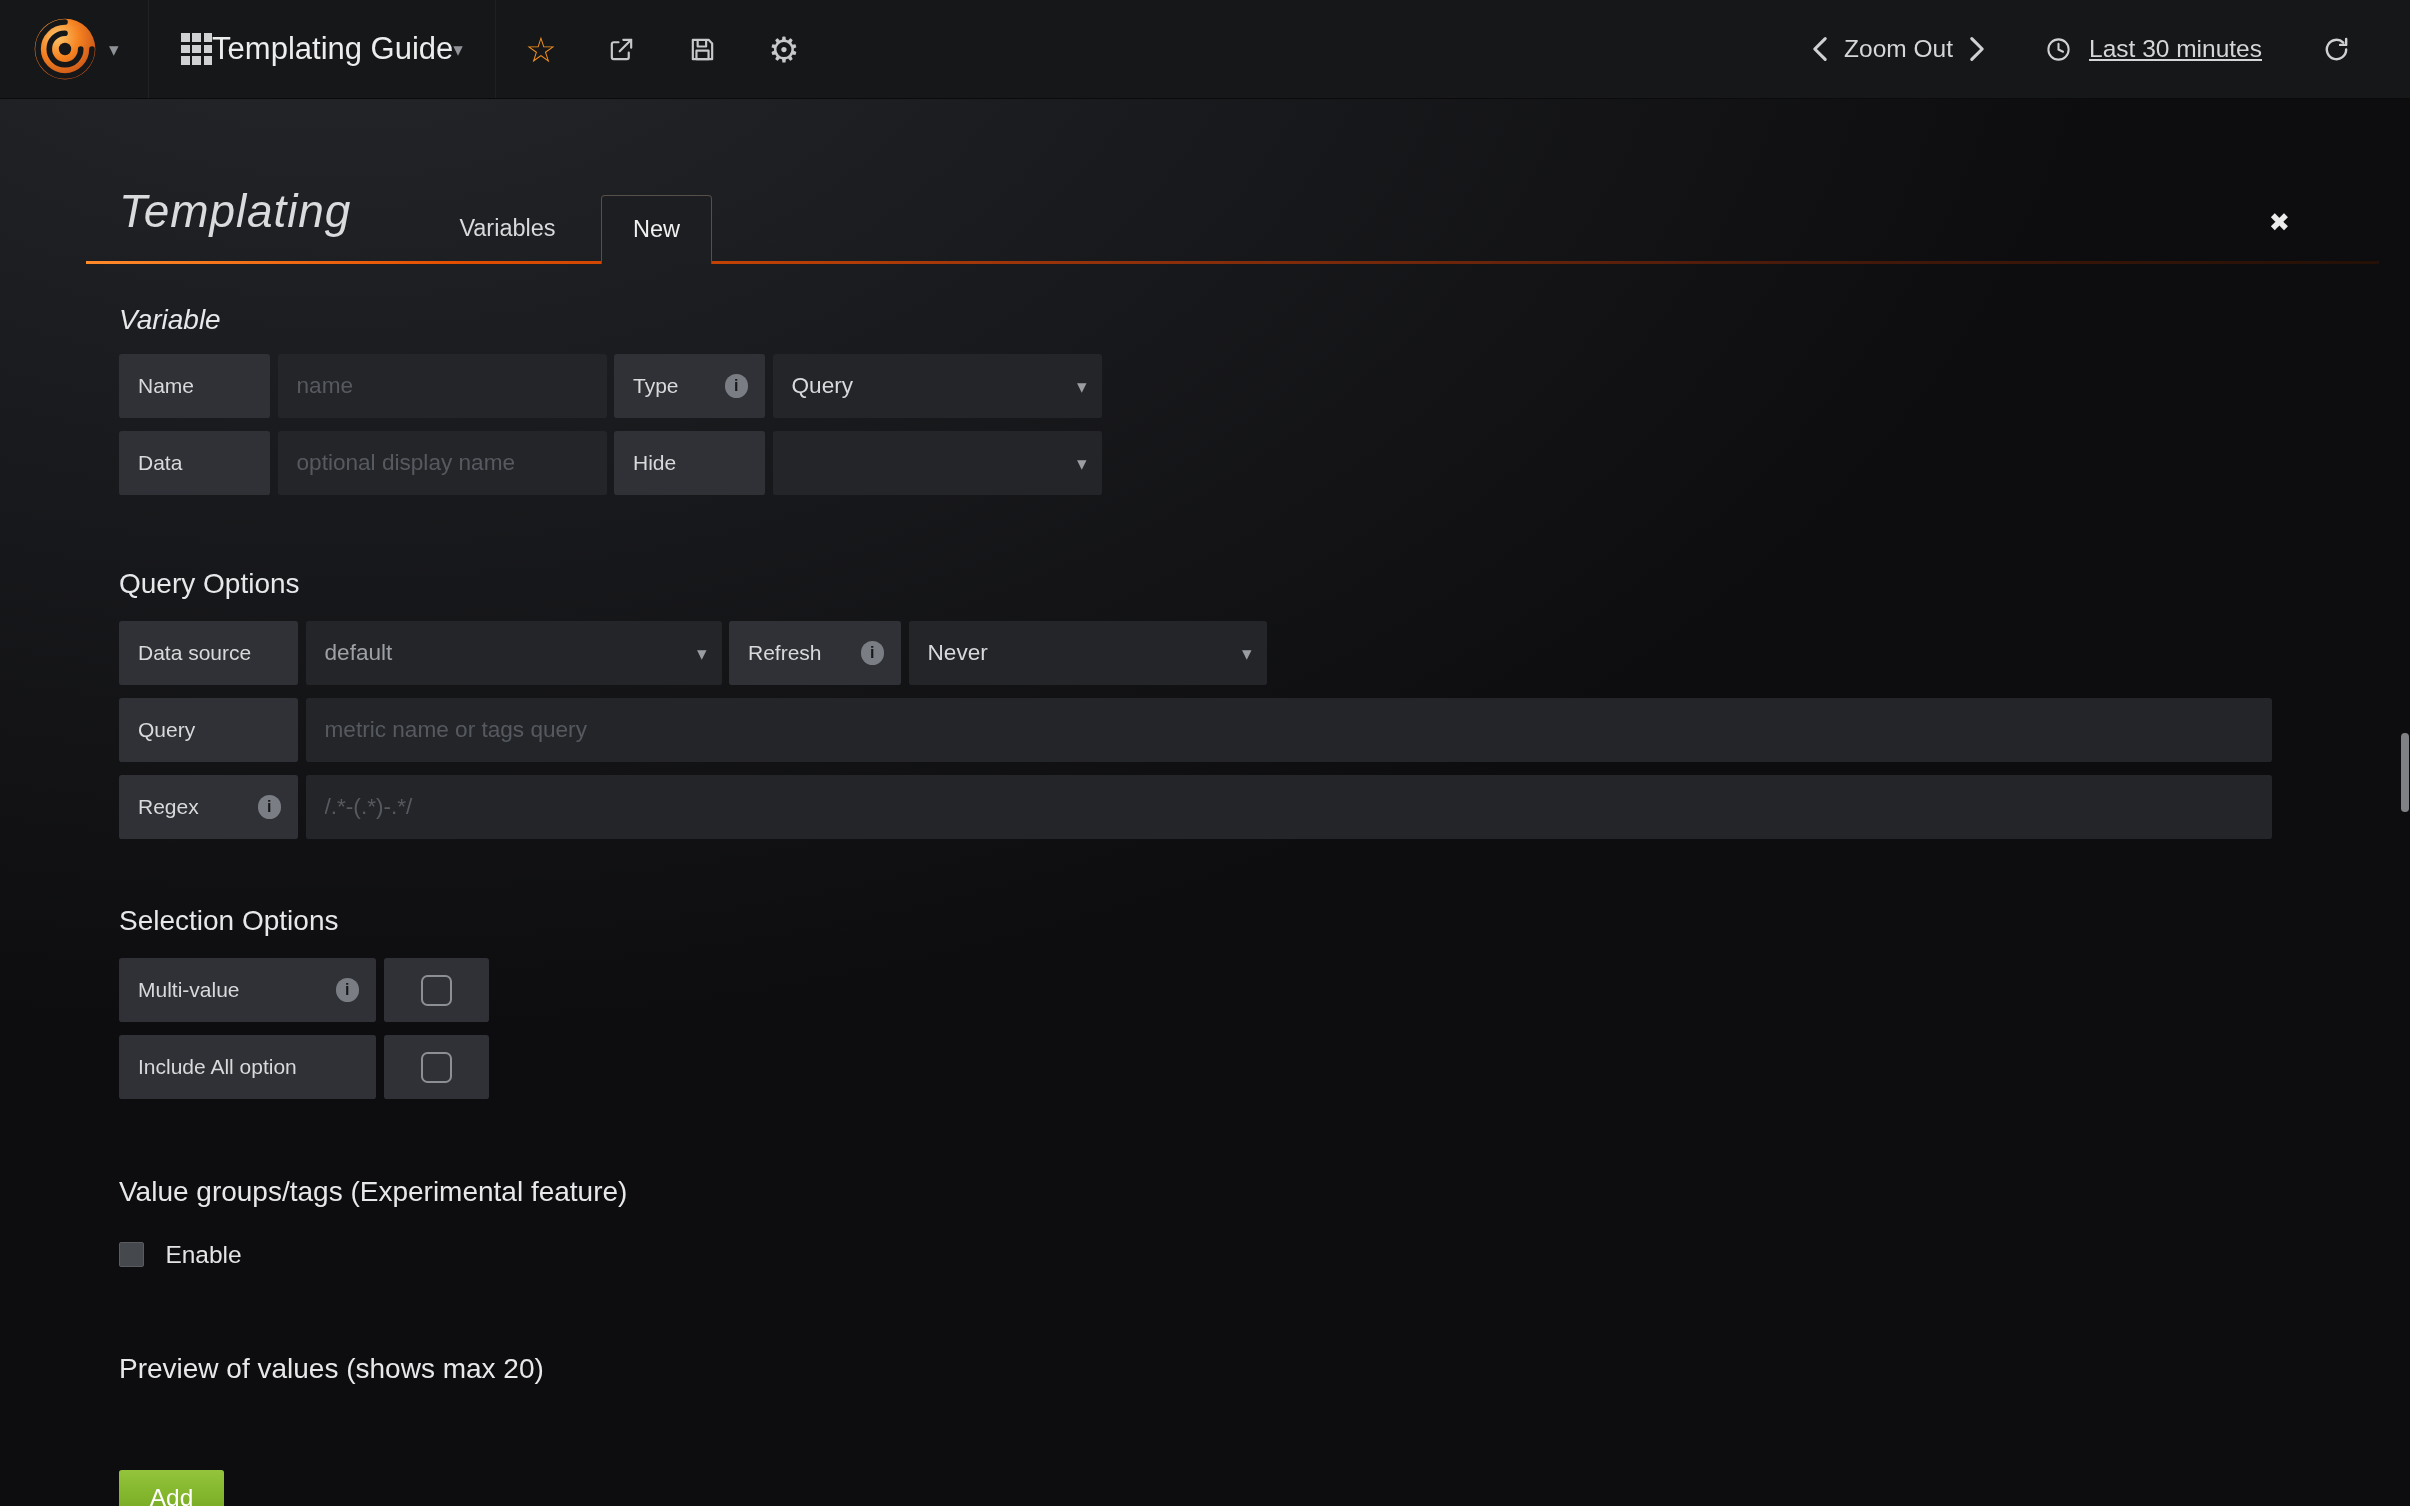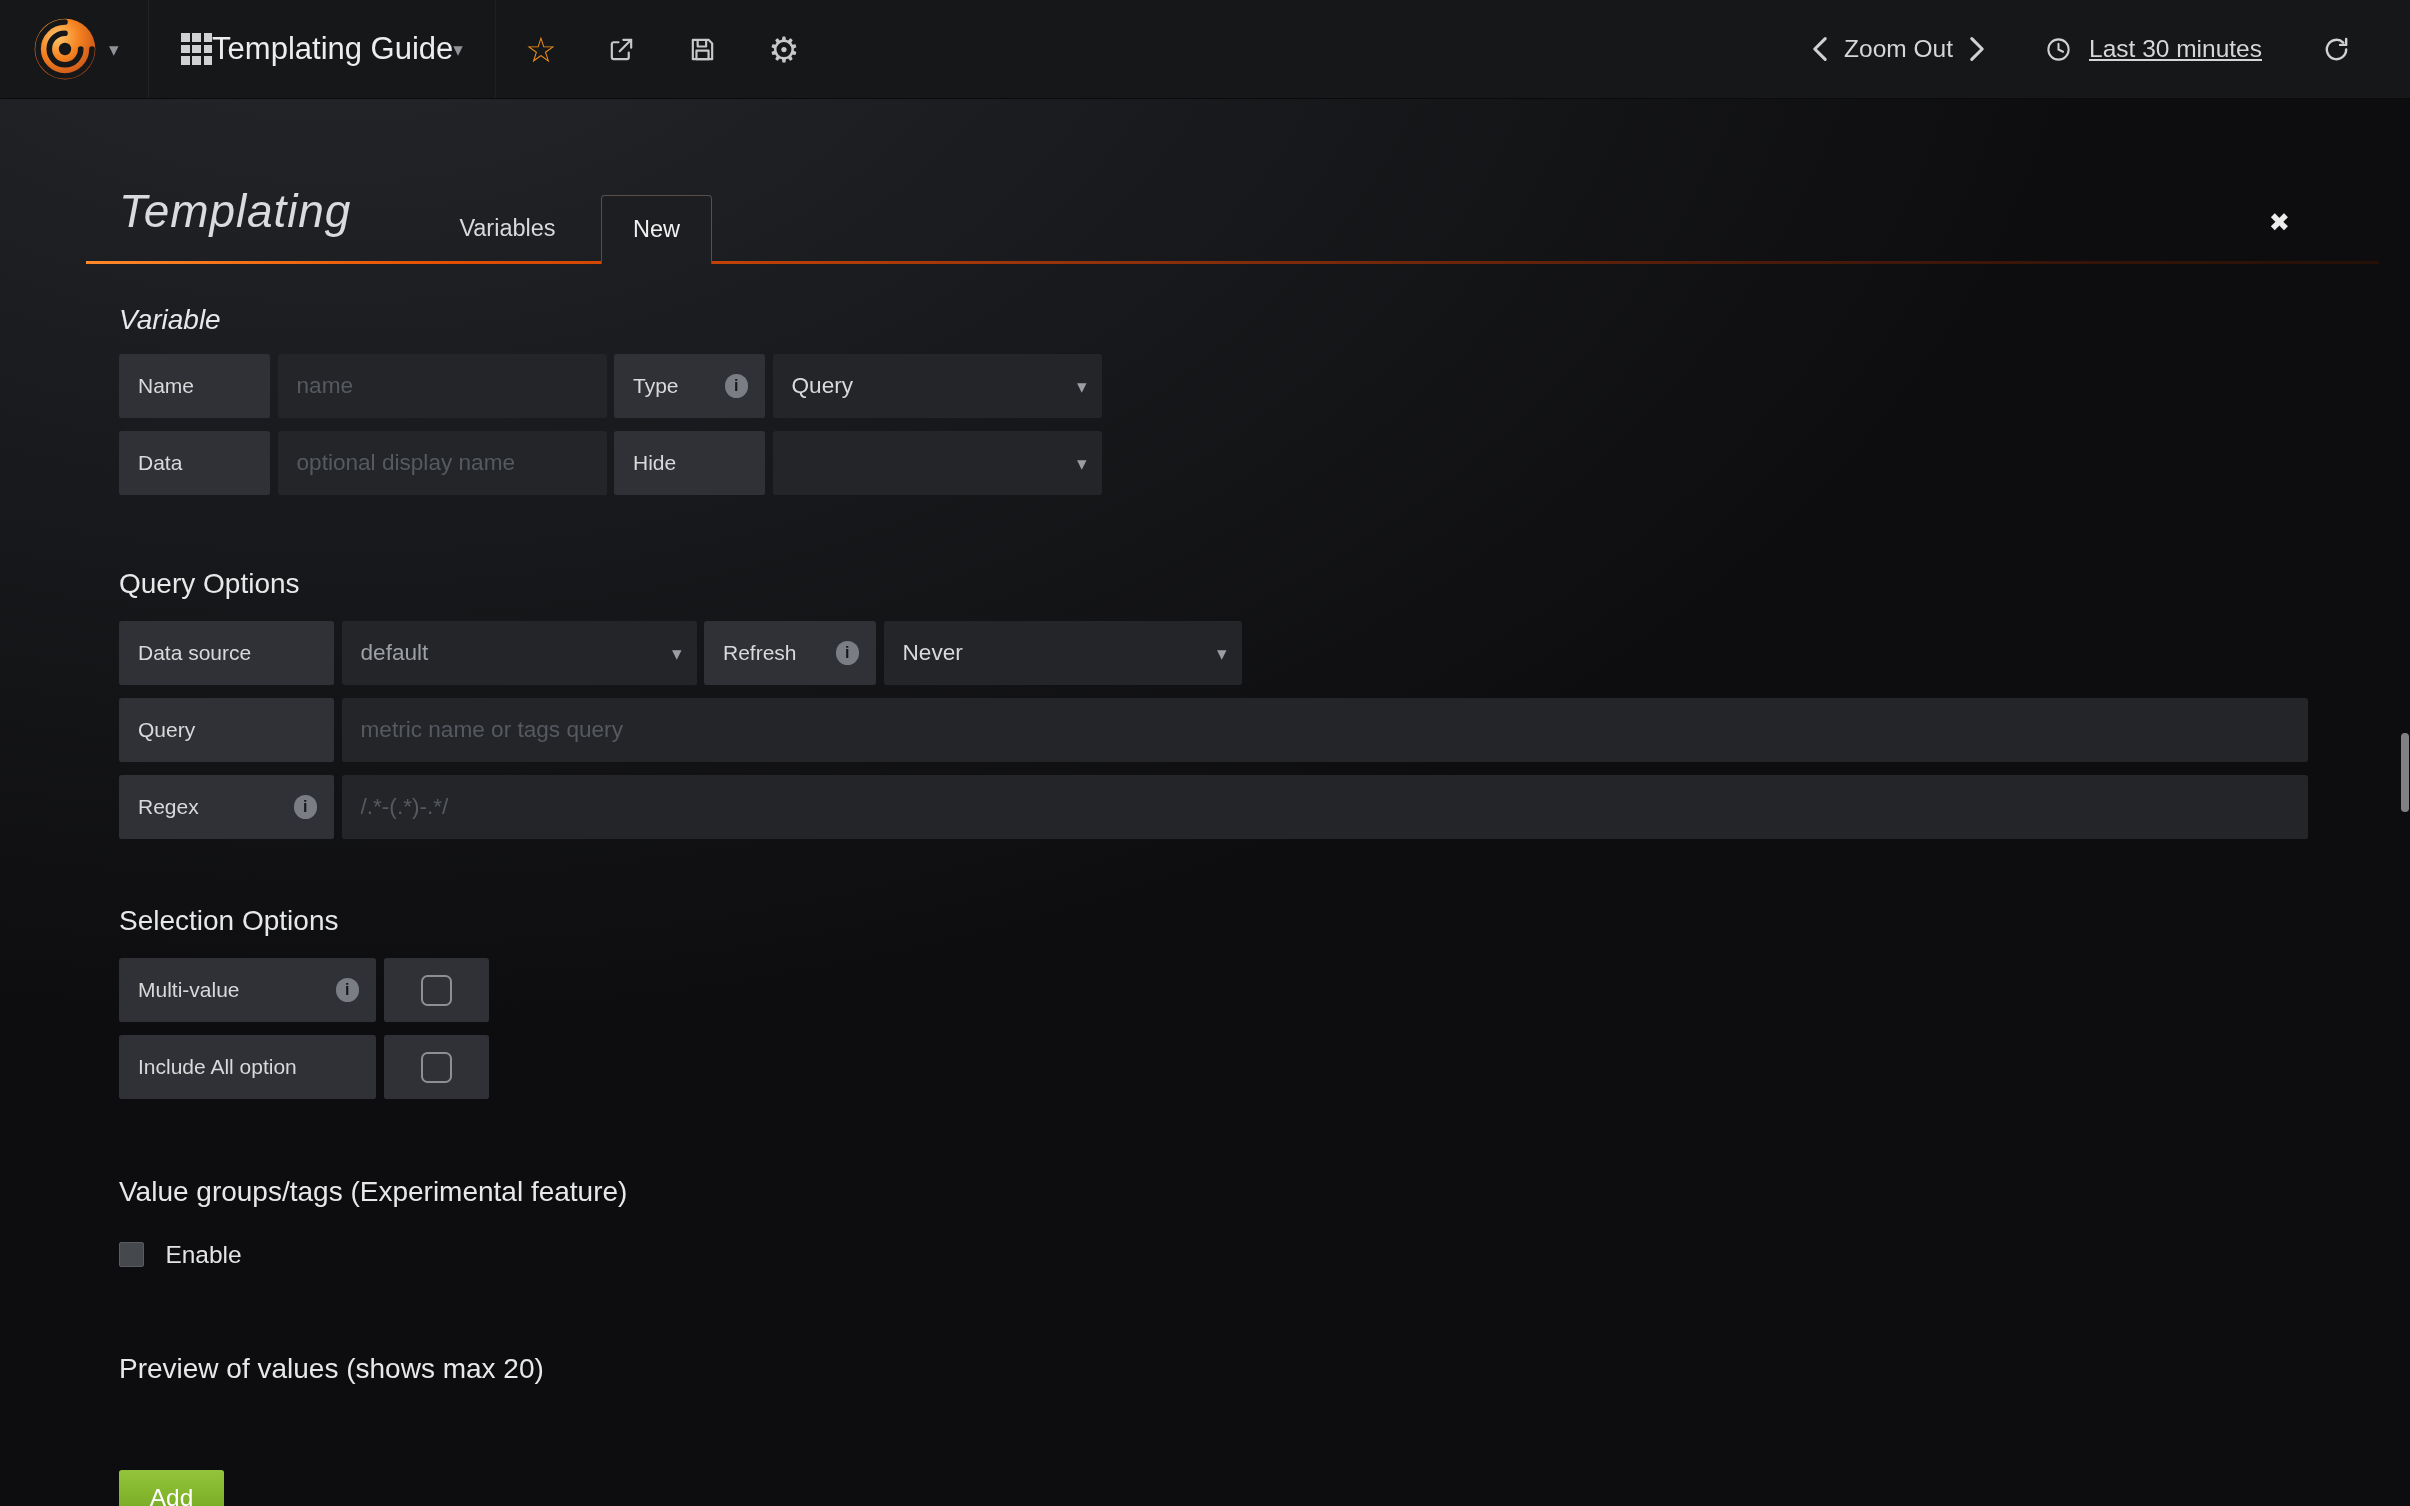--- a/index.html
+++ b/index.html
@@ -48,22 +48,22 @@
   .sec-qo h2 { margin:73px 0 21px; }
   .sec-so h2 { margin:66px 0 21px; }
   .sec-vg h2 { margin:77px 0 0; }
   .sec-preview h2 { margin:84px 0 0; }
 
   .form-row { display:flex; gap:7.5px; height:64px; margin-bottom:13px; align-items:stretch; }
   .form-row:last-child { margin-bottom:0; }
   .f-label { background:#2f3136; color:#d8d9da; font-size:21px; display:flex; align-items:center;
              padding:0 17px 0 19px; border-radius:2.8px; }
   .f-label .info { margin-left:auto; }
-  .w160 { width:151px; } .w190 { width:215px; } .w273 { width:257px; }
-  .w349 { width:329px; } .w377 { width:355px; } .w380 { width:358px; } .w2088 { width:1966px; }
+  .w160 { width:151px; } .w190 { width:179px; } .w273 { width:257px; }
+  .w349 { width:329px; } .w377 { width:416px; } .w380 { width:358px; } .w2088 { width:1966px; }
   .f-input { background:#232529; border:none; outline:none; border-radius:2.8px; color:#c9cbce;
              font-size:22.6px; padding:0 19px; font-family:"Liberation Sans", sans-serif; }
   .f-input::placeholder { color:#565a60; opacity:1; }
   .f-select { background:#232529; border-radius:2.8px; display:flex; align-items:center;
               padding:0 45px 0 19px; position:relative; font-size:22.6px; color:#d8d9da; cursor:pointer; }
   .f-select .caret { position:absolute; right:15px; top:50%; transform:translateY(-50%); color:#9a9da1; }
   .dim { color:#9da0a4; }
   .info { width:23.5px; height:23.5px; border-radius:50%; background:#7a7e84; color:#17181a; font-size:16px;
           font-weight:bold; font-style:normal; display:flex; align-items:center; justify-content:center;
           cursor:pointer; flex:none; }

